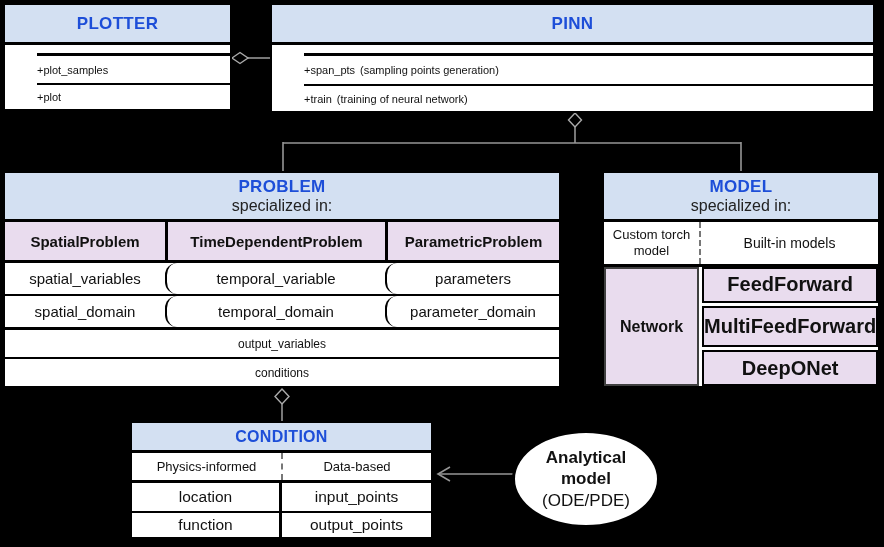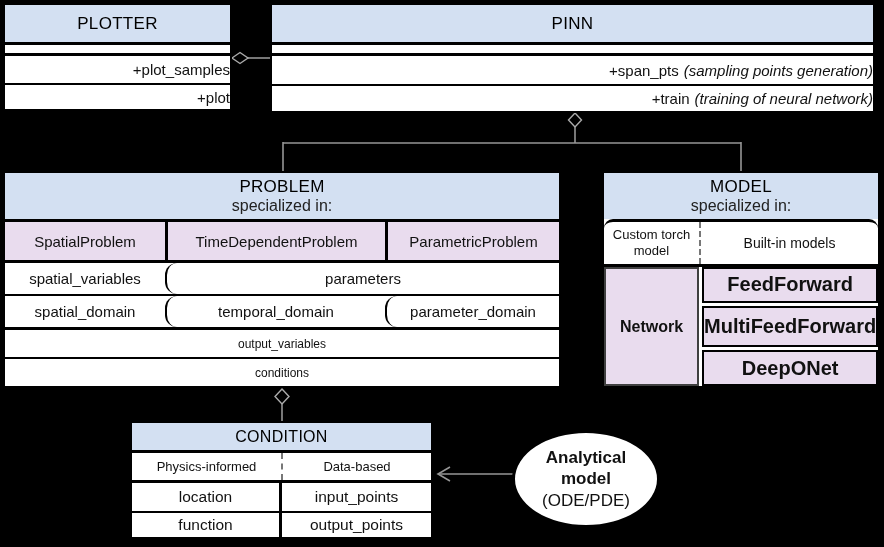--- a/index.html
+++ b/index.html
@@ -3,29 +3,29 @@
 <meta charset="utf-8">
 <style>
   html,body{margin:0;padding:0;background:#000;}
   #stage{
     position:relative;width:884px;height:547px;background:#000;
     font-family:"Liberation Sans",sans-serif;color:#111;overflow:hidden;
   }
   .box{position:absolute;background:#fff;border:2px solid #000;box-sizing:border-box;
        display:flex;flex-direction:column;}
   .hdr{background:#d3e0f2;display:flex;flex-direction:column;align-items:center;justify-content:center;flex:none;}
-  .title{font-weight:normal;font-size:17px;letter-spacing:.3px;color:#000000;}
+  .title{font-weight:bold;font-size:17px;letter-spacing:.3px;color:#1d4ed8;}
   .subtitle{font-size:16px;margin-top:0px;color:#222;}
   .b3{border-top:3px solid #000;}
   .b2{border-top:2px solid #000;}
   .row{display:flex;flex:none;align-items:stretch;}
   .cell{display:flex;align-items:center;justify-content:center;box-sizing:border-box;}
   .attr{font-size:15px;border-radius:12px;}
-  .methods-row{display:flex;align-items:center;justify-content:flex-end;font-size:15px;gap:5px;}
-  .note{font-style:italic;}
+  .methods-row{display:flex;align-items:center;justify-content:flex-start;font-size:11px;gap:5px;margin-left:32px;}
+  .note{}
   .emptyband{height:8px;flex:none;}
 
   
   #plotter{left:3px;top:3px;width:229px;height:108px;}
   #plotter .hdr{height:37px;}
   #plotter .m{height:27px;}
   #plotter .m:last-child{flex:1;}
 
   
   #pinn{left:270px;top:3px;width:605px;height:110px;}
@@ -34,31 +34,31 @@
   #pinn .m:last-child{flex:1;}
 
   
   #problem{left:3px;top:171px;width:558px;height:217px;}
   #problem .hdr{height:46px;}
   .p-c1{width:160px;}
   .p-c2{width:220px;border-left:3px solid #000;}
   .p-c3{flex:1;border-left:3px solid #000;}
   .p-d2{border-left:2px solid #000;}
   .purple{background:#e9dcee;}
-  .colhdr{font-weight:normal;font-size:15px;}
+  .colhdr{font-weight:bold;font-size:15px;}
   #problem .purphdr{height:38px;}
   #problem .r1,#problem .r2{height:31px;}
   #problem .r3{height:27px;}
   #problem .r4{flex:1;}
   .fullattr{display:flex;align-items:center;justify-content:center;font-size:12px;}
 
   
   #model{left:602px;top:171px;width:278px;height:217px;}
   #model .hdr{height:46px;}
-  #model .cats{height:42px;border-radius:9px;}
+  #model .cats{height:42px;}
   .m-left{width:97px;border-right:2px dashed #777;font-size:13px;line-height:1.2;text-align:center;padding:0 4px;}
   .m-right{flex:1;font-size:14px;}
   .model-purple{flex:1;display:flex;gap:3px;background:#fff;}
   .network-cell{width:95px;flex:none;border:2px solid #404040;font-weight:bold;font-size:16px;}
   .builtin-col{flex:1;display:flex;flex-direction:column;gap:3px;}
   .builtin-cell{flex:1;border:2px solid #000;font-weight:bold;font-size:20px;}
   .builtin-cell.mid{flex:1.2;}
 
   
   #condition{left:130px;top:421px;width:303px;height:118px;}
@@ -144,20 +144,21 @@
       <div class="title">PROBLEM</div>
       <div class="subtitle">specialized in:</div>
     </div>
     <div class="row purphdr b3">
       <div class="cell p-c1 purple colhdr">SpatialProblem</div>
       <div class="cell p-c2 purple colhdr">TimeDependentProblem</div>
       <div class="cell p-c3 purple colhdr">ParametricProblem</div>
     </div>
     <div class="row r1 b3">
       <div class="cell p-c1 attr">spatial_variables</div>
+      <div class="cell p-c2 attr p-d2" style="border-left-width:2px">temporal_variable</div>
       <div class="cell p-c3 attr" style="border-left-width:2px">parameters</div>
     </div>
     <div class="row r2 b2">
       <div class="cell p-c1 attr">spatial_domain</div>
       <div class="cell p-c2 attr" style="border-left-width:2px">temporal_domain</div>
       <div class="cell p-c3 attr" style="border-left-width:2px">parameter_domain</div>
     </div>
     <div class="fullattr r3 b3">output_variables</div>
     <div class="fullattr r4 b2">conditions</div>
   </div>

